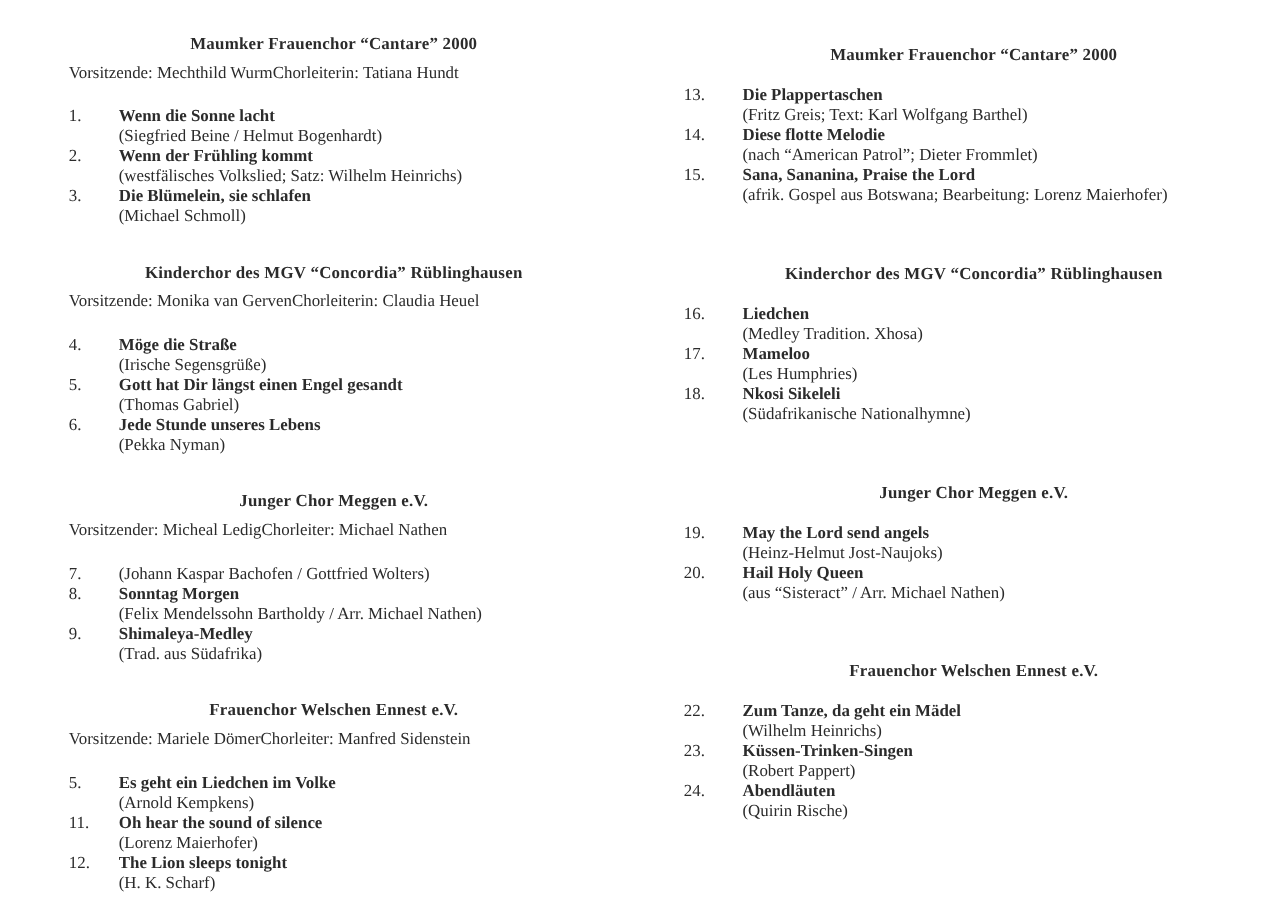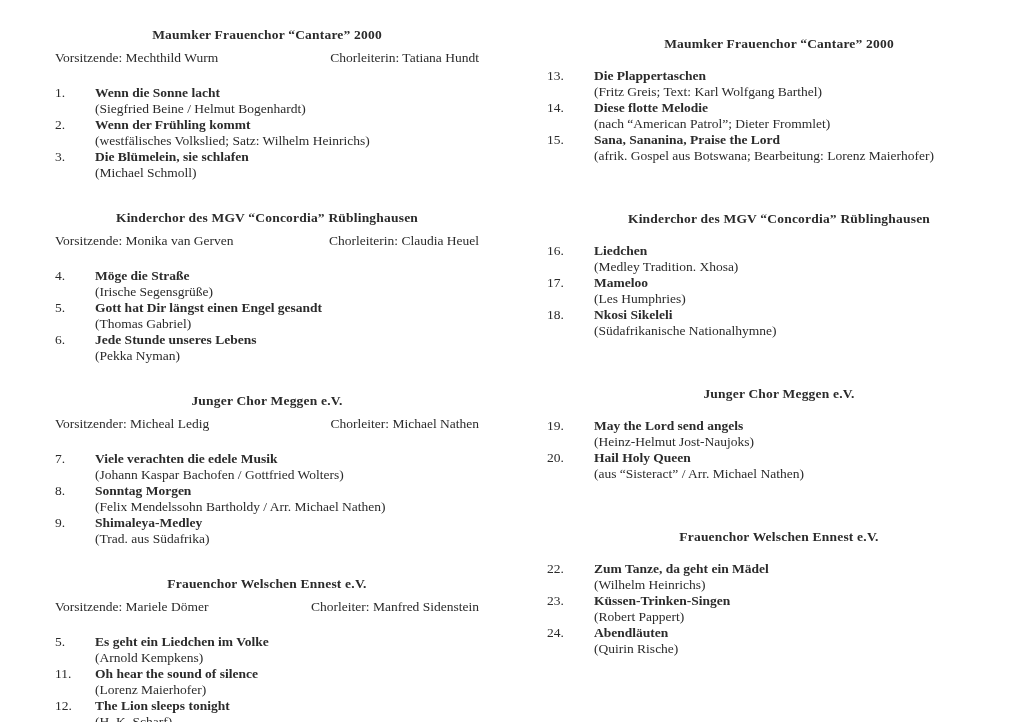--- a/index.html
+++ b/index.html
@@ -28,21 +28,21 @@
   .section-title {
     margin: 0;
     text-align: center;
     font-weight: bold;
     font-size: 13.5px;
     line-height: 16px;
     letter-spacing: 0.2px;
   }
   .leaders {
     display: flex;
-    justify-content: space-between;
+    justify-content: flex-start;
     margin-top: 7px;
   }
   .songs { margin-top: 19px; }
   .col.right .songs { margin-top: 16px; }
 
   .song {
     display: grid;
     grid-template-columns: 40px 1fr;
   }
   .col.right .song { grid-template-columns: 47px 1fr; }
@@ -112,21 +112,20 @@
 
     <div class="section">
       <h2 class="section-title">Junger Chor Meggen e.V.</h2>
       <div class="leaders">
         <span>Vorsitzender: Micheal Ledig</span>
         <span>Chorleiter: Michael Nathen</span>
       </div>
       <div class="songs">
         <div class="song">
           <span class="num">7.</span>
-          <span class="title">Viele verachten die edele Musik</span>
           <span class="credit">(Johann Kaspar Bachofen / Gottfried Wolters)</span>
         </div>
         <div class="song">
           <span class="num">8.</span>
           <span class="title">Sonntag Morgen</span>
           <span class="credit">(Felix Mendelssohn Bartholdy / Arr. Michael Nathen)</span>
         </div>
         <div class="song">
           <span class="num">9.</span>
           <span class="title">Shimaleya-Medley</span>

